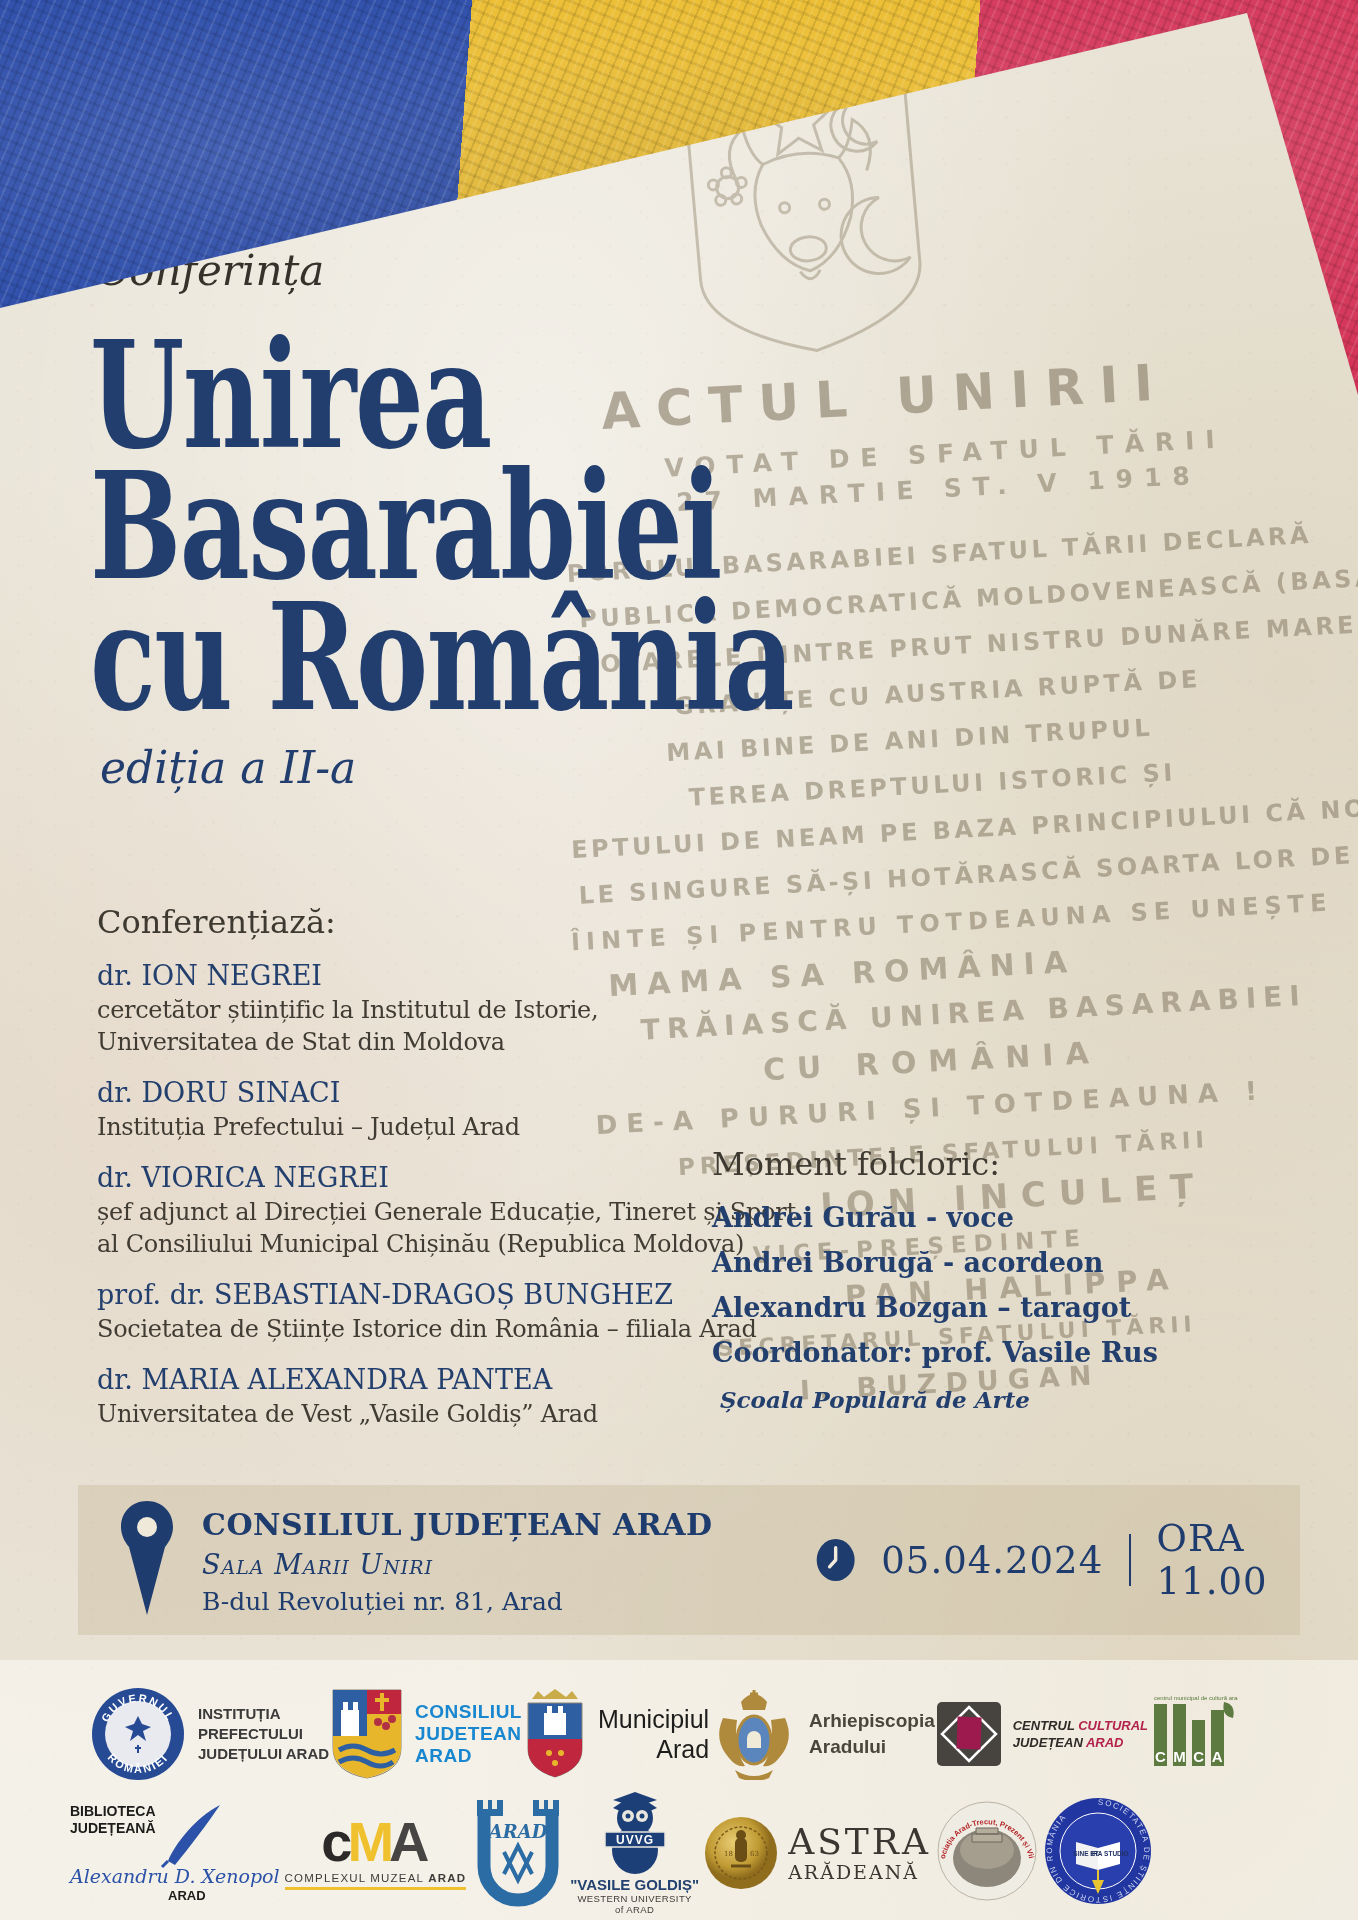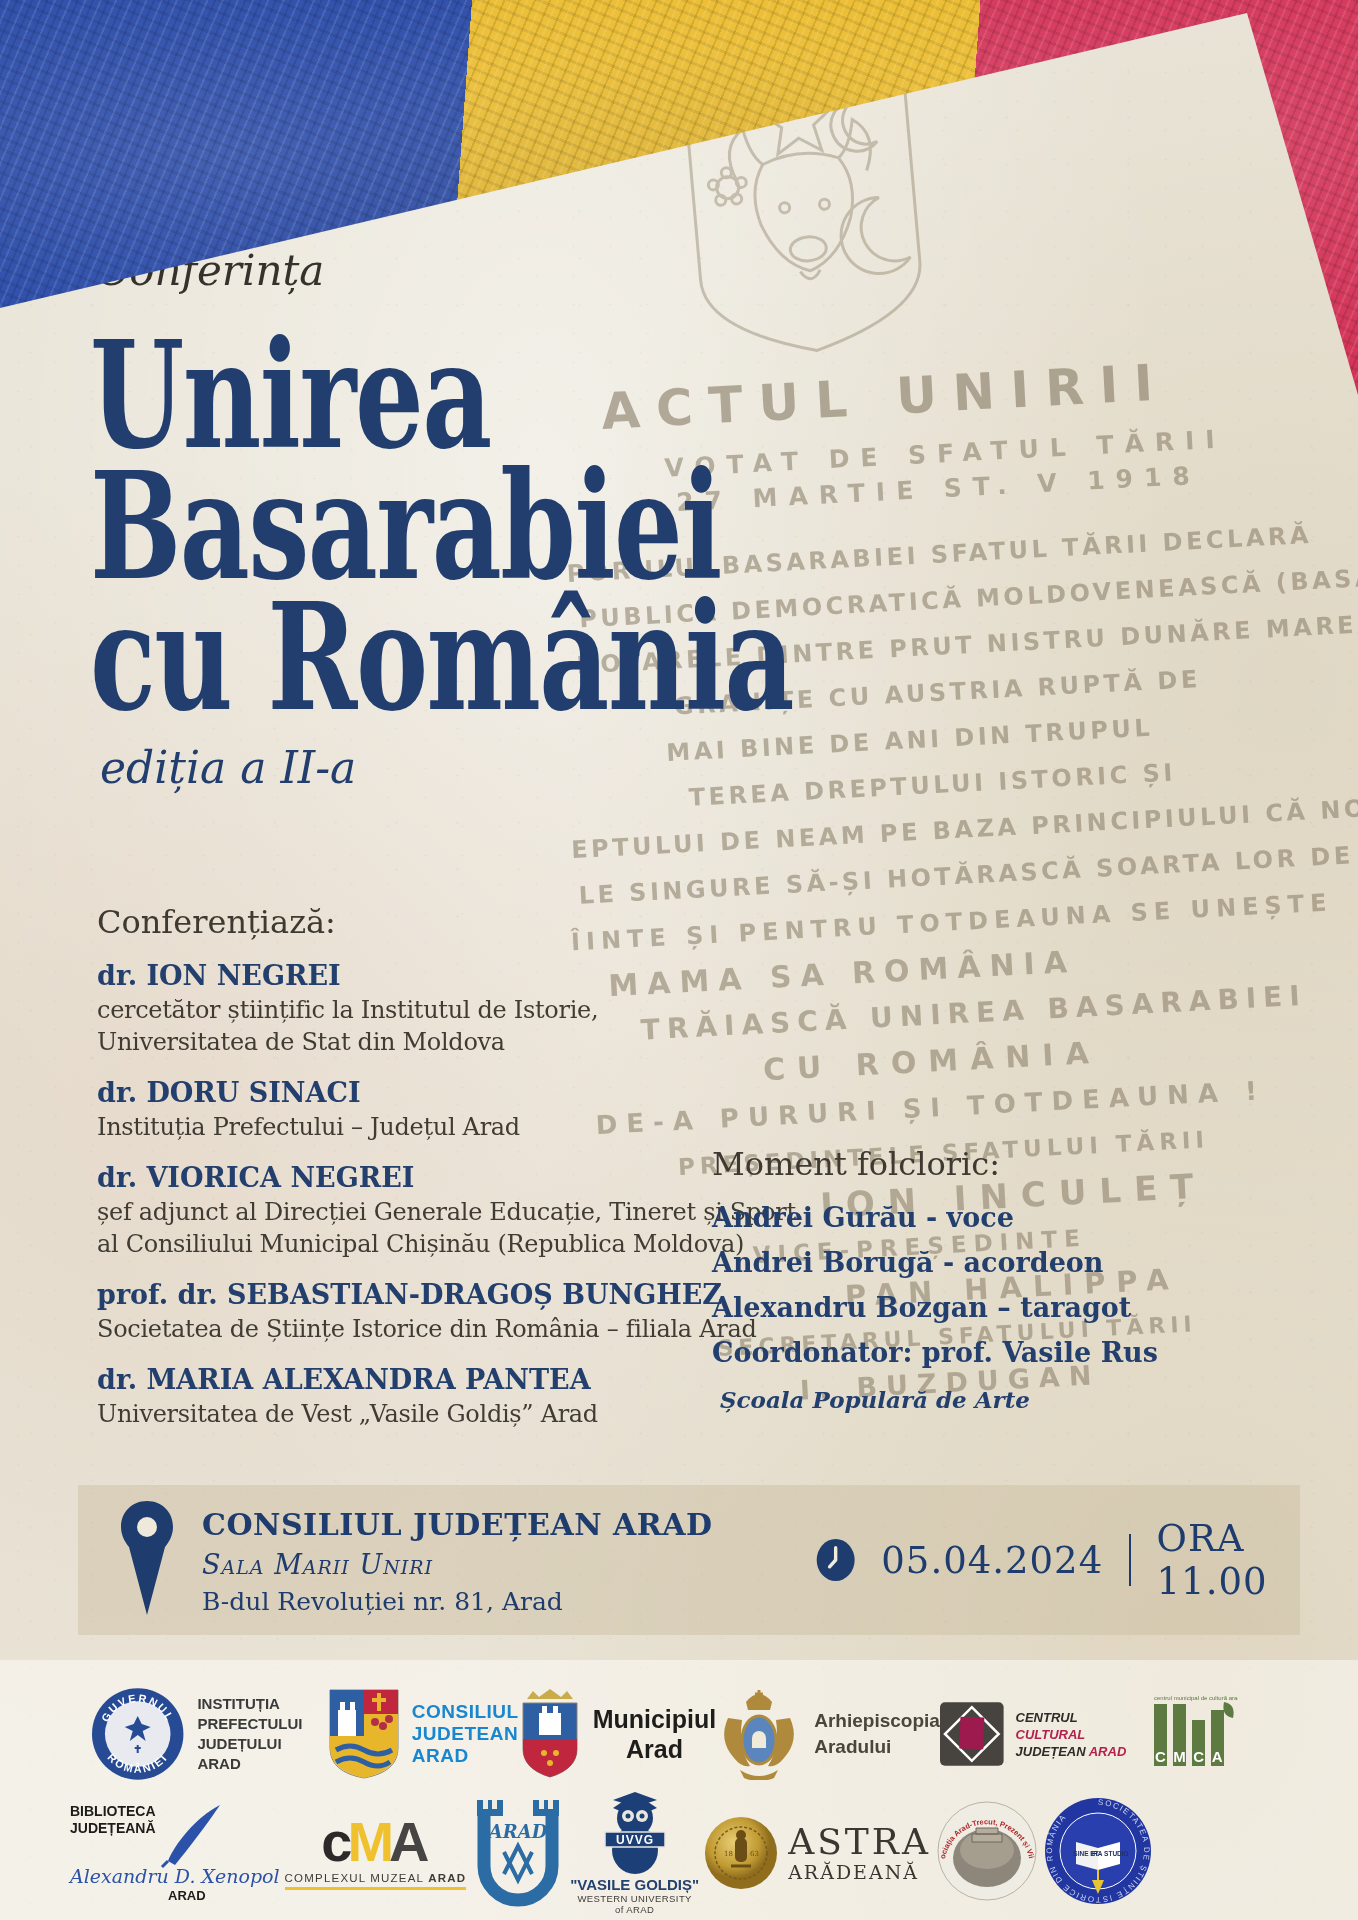--- a/index.html
+++ b/index.html
@@ -45,21 +45,21 @@
   .d-body div{font-size:24px;letter-spacing:3.5px;line-height:46px;}
 
   
   .kicker{position:absolute;left:97px;top:246px;font-style:italic;font-size:42px;color:#35322b;}
   .title{position:absolute;left:90px;top:330px;font-weight:bold;font-size:148px;line-height:131px;
     color:#213e6f;transform:scaleX(.73);transform-origin:left top;letter-spacing:-2px;}
   .edition{position:absolute;left:100px;top:742px;font-style:italic;font-size:44px;color:#213e6f;}
 
   .speakers{position:absolute;left:97px;top:903px;width:680px;}
   .sec-heading{font-size:32px;color:#3e3a31;margin-bottom:14px;}
-  .sp-name{font-weight:bold;font-size:27px;line-height:36px;color:#223f6e;margin-top:17px;white-space:nowrap;}
+  .sp-name{font-weight:normal;font-size:27px;line-height:36px;color:#223f6e;margin-top:17px;white-space:nowrap;}
   .sp-line{font-size:24px;line-height:32px;color:#403c33;white-space:nowrap;letter-spacing:-.3px;}
 
   .folk{position:absolute;left:712px;top:1145px;width:560px;}
   .folk .sec-heading{margin-bottom:12px;}
   .folk-line{font-weight:bold;font-size:27px;line-height:45px;color:#223f6e;white-space:nowrap;}
   .folk-school{font-weight:bold;font-style:italic;font-size:23px;color:#223f6e;padding-left:8px;margin-top:11px;}
 
   
   .venue-band{position:absolute;left:78px;top:1485px;width:1222px;height:150px;
     background:rgba(199,186,154,.42);}
@@ -73,21 +73,21 @@
   .band-div{width:2px;height:52px;background:#1e3c6e;}
 
   
   .logos{position:absolute;left:0;top:1660px;width:1358px;height:260px;background:rgba(253,251,245,.55);}
   .logo-row{position:absolute;display:flex;align-items:center;justify-content:space-between;}
   .row1{left:90px;right:120px;top:22px;height:104px;}
   .row2{left:70px;right:205px;top:134px;height:118px;}
   .logo-item{display:flex;align-items:center;gap:12px;}
   .gov-label{font-family:"Liberation Sans",sans-serif;font-weight:bold;font-size:15px;line-height:20px;color:#3a3a3a;}
   .cja-label{font-family:"Liberation Sans",sans-serif;font-weight:bold;font-size:19px;line-height:22px;color:#1887cf;letter-spacing:.5px;}
-  .mun-label{font-family:"Liberation Sans",sans-serif;font-weight:bold;font-size:25px;line-height:30px;color:#1d1d1b;text-align:center;}
+  .mun-label{font-family:"Liberation Sans",sans-serif;font-weight:normal;font-size:25px;line-height:30px;color:#1d1d1b;text-align:right;}
   .arh-label{font-family:"Liberation Sans",sans-serif;font-weight:bold;font-size:19px;line-height:26px;color:#4a463c;}
   .ccja-text{font-family:"Liberation Sans",sans-serif;font-style:italic;font-weight:bold;font-size:13px;line-height:17px;}
   .ccja-text .hk{color:#2e2b28;} .ccja-text .hr{color:#b2224c;}
   .lib{display:flex;flex-direction:column;}
   .lib-top{display:flex;align-items:flex-start;gap:4px;}
   .lib-lines{font-family:"Liberation Sans",sans-serif;font-weight:bold;font-size:14px;line-height:17px;color:#1c1c1a;}
   .lib-script{font-style:italic;font-size:19px;color:#2b52a8;margin-top:-4px;white-space:nowrap;}
   .lib-arad{font-family:"Liberation Sans",sans-serif;font-weight:bold;font-size:13px;color:#1c1c1a;margin-left:98px;margin-top:1px;}
   .cma{display:flex;flex-direction:column;align-items:center;}
   .cma-letters{font-family:"Liberation Sans",sans-serif;font-weight:bold;font-size:56px;line-height:52px;}

